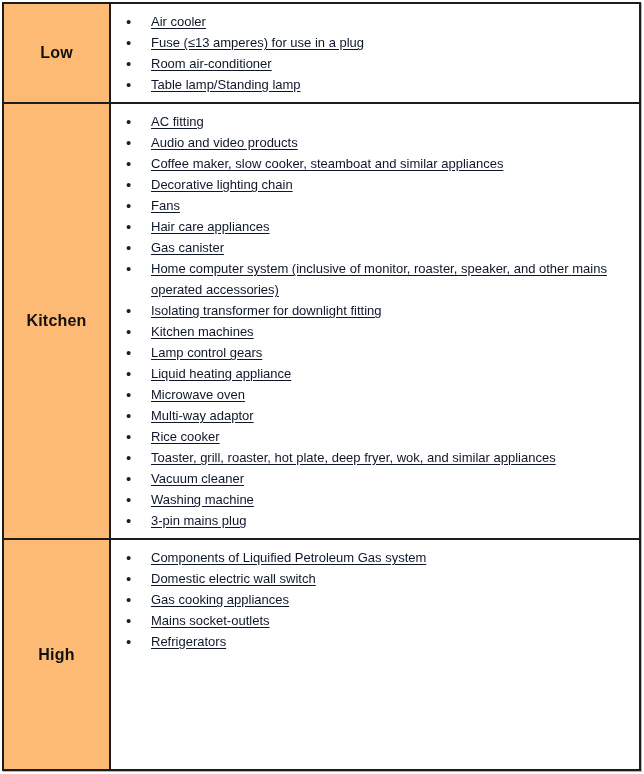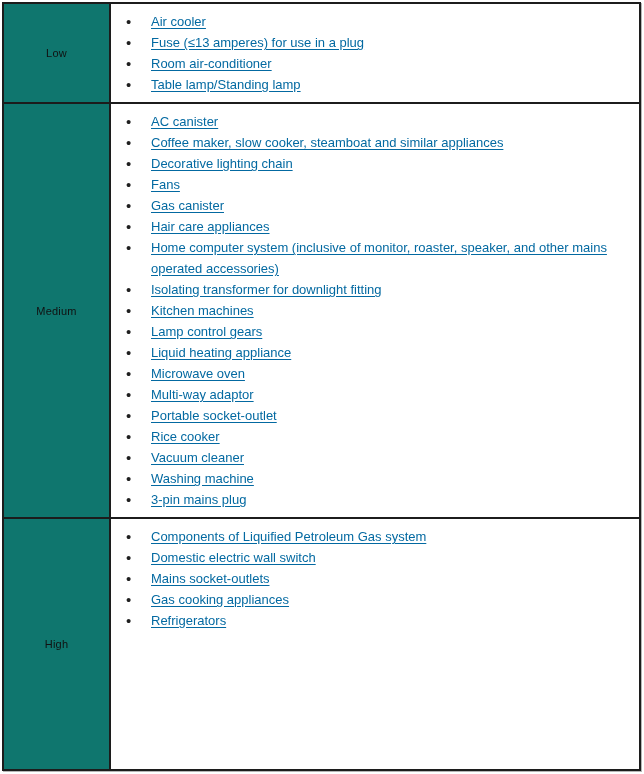--- a/index.html
+++ b/index.html
@@ -26,44 +26,44 @@
     display: flex;
     flex: 0 0 auto;
     border-bottom: 2px solid #1c1c1c;
   }
   .risk-row:last-child {
     border-bottom: none;
     flex: 1 1 auto;
   }
   .label-cell {
     flex: 0 0 107px;
-    background: #0f766e;
+    background: #fdba74;
     border-right: 2px solid #1c1c1c;
     display: flex;
     align-items: center;
     justify-content: center;
-    font-weight: normal;
-    font-size: 11px;
+    font-weight: bold;
+    font-size: 16px;
     color: #111111;
     letter-spacing: 0.2px;
   }
   .items-cell {
     flex: 1 1 auto;
     padding: 7px 10px 7px 0;
   }
   ul.item-list {
     list-style: none;
     margin-left: 13px; 
   }
   ul.item-list li {
     position: relative;
     padding-left: 27px;   
     font-size: 13px;
     line-height: 21px;
-    color: #0369a1;
+    color: #0f172a;
     max-width: 502px;
   }
   ul.item-list li::before {
     content: "\2022";
     position: absolute;
     left: 2px;
     top: 0;
     font-size: 15px;
     line-height: 21px;
     color: #1f1f1f;
@@ -84,50 +84,51 @@
       <ul class="item-list">
           <li><span class="item-link">Air cooler</span></li>
           <li><span class="item-link">Fuse (≤13 amperes) for use in a plug</span></li>
           <li><span class="item-link">Room air-conditioner</span></li>
           <li><span class="item-link">Table lamp/Standing lamp</span></li>
         </ul>
     </div>
   </div>
 
   <div class="risk-row">
-    <div class="label-cell">Medium</div>
+    <div class="label-cell">Kitchen</div>
     <div class="items-cell">
       <ul class="item-list">
-          <li><span class="item-link">AC canister</span></li>
+          <li><span class="item-link">AC fitting</span></li>
+          <li><span class="item-link">Audio and video products</span></li>
           <li><span class="item-link">Coffee maker, slow cooker, steamboat and similar appliances</span></li>
           <li><span class="item-link">Decorative lighting chain</span></li>
           <li><span class="item-link">Fans</span></li>
+          <li><span class="item-link">Hair care appliances</span></li>
           <li><span class="item-link">Gas canister</span></li>
-          <li><span class="item-link">Hair care appliances</span></li>
           <li><span class="item-link">Home computer system (inclusive of monitor, roaster, speaker, and other mains operated accessories)</span></li>
           <li><span class="item-link">Isolating transformer for downlight fitting</span></li>
           <li><span class="item-link">Kitchen machines</span></li>
           <li><span class="item-link">Lamp control gears</span></li>
           <li><span class="item-link">Liquid heating appliance</span></li>
           <li><span class="item-link">Microwave oven</span></li>
           <li><span class="item-link">Multi-way adaptor</span></li>
-          <li><span class="item-link">Portable socket-outlet</span></li>
           <li><span class="item-link">Rice cooker</span></li>
+          <li><span class="item-link">Toaster, grill, roaster, hot plate, deep fryer, wok, and similar appliances</span></li>
           <li><span class="item-link">Vacuum cleaner</span></li>
           <li><span class="item-link">Washing machine</span></li>
           <li><span class="item-link">3-pin mains plug</span></li>
         </ul>
     </div>
   </div>
 
   <div class="risk-row">
     <div class="label-cell">High</div>
     <div class="items-cell">
       <ul class="item-list">
           <li><span class="item-link">Components of Liquified Petroleum Gas system</span></li>
           <li><span class="item-link">Domestic electric wall switch</span></li>
+          <li><span class="item-link">Gas cooking appliances</span></li>
           <li><span class="item-link">Mains socket-outlets</span></li>
-          <li><span class="item-link">Gas cooking appliances</span></li>
           <li><span class="item-link">Refrigerators</span></li>
         </ul>
     </div>
   </div>
 </div>
 
 </body></html>

